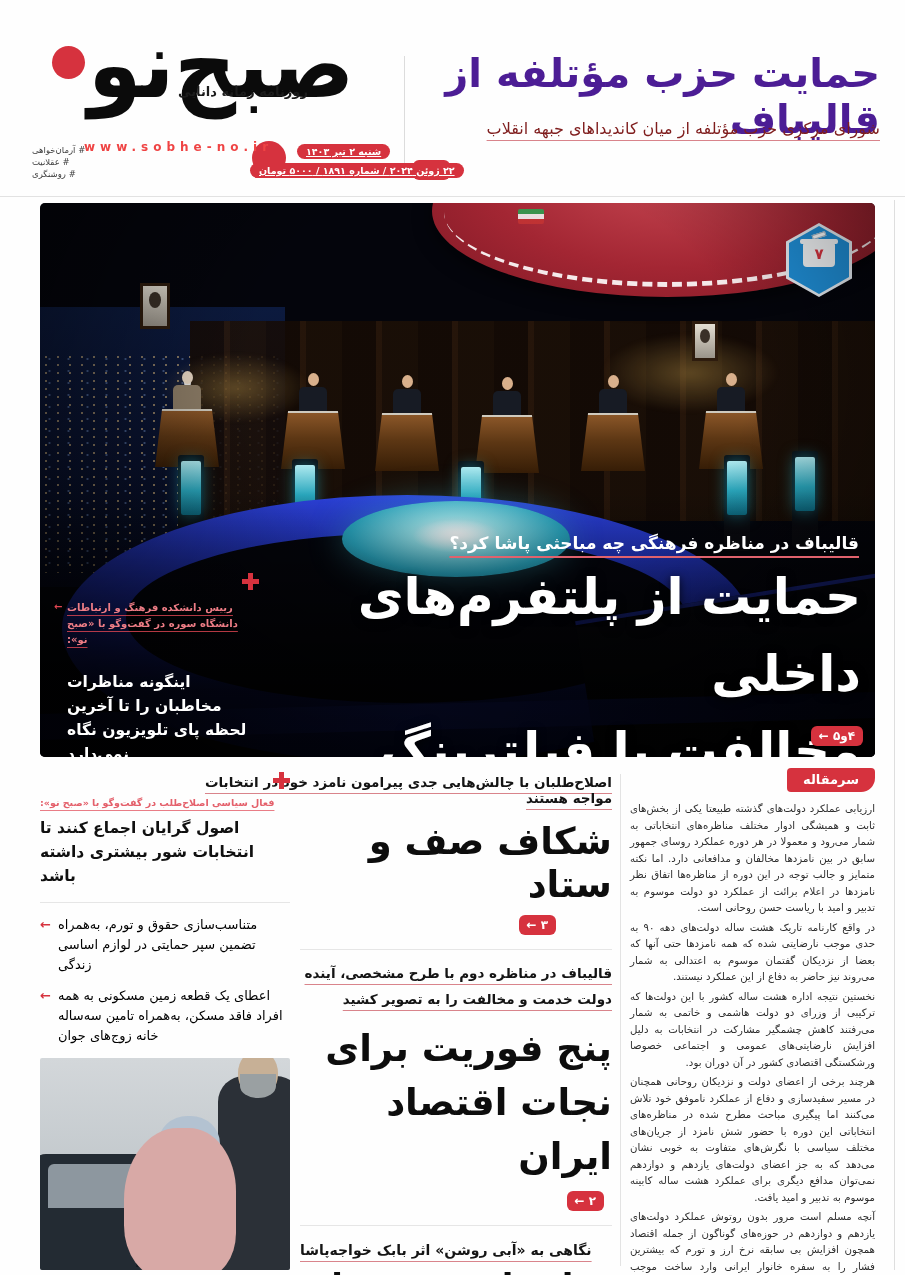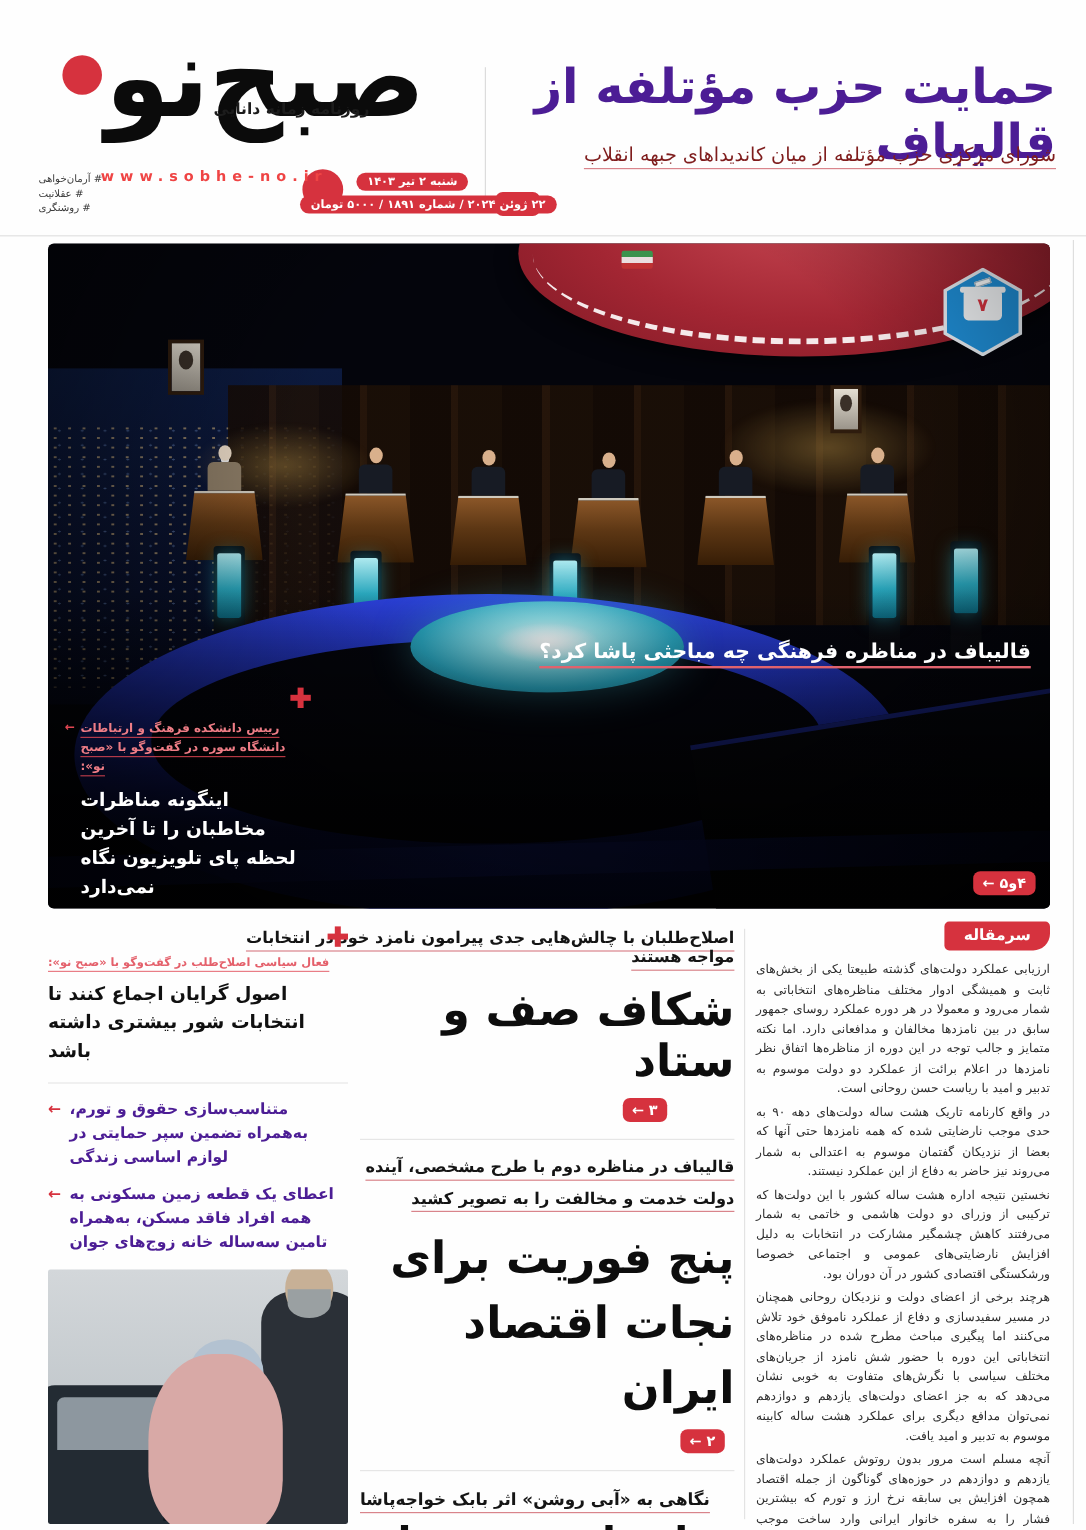--- a/index.html
+++ b/index.html
@@ -26,21 +26,21 @@
   .logo-dot { border-radius:50%; background:#d6323e; }
   .dot1 { left:52px; top:46px; width:33px; height:33px; }
   .dot2 { left:252px; top:141px; width:34px; height:34px; }
   .logo-tag { left:178px; top:84px; font-size:13px; font-weight:700; color:#1c1c1c; z-index:3; }
   .logo-url { left:84px; top:140px; font-size:12px; font-weight:700; color:#ef4444;
     letter-spacing:5px; direction:ltr; z-index:3; }
   .hashtags { left:32px; top:144px; font-size:8.5px; color:#3c3c3c; line-height:12px;
     text-align:left; direction:rtl; }
 
   .pill { background:#d6323e; color:#fff; font-weight:700; border-radius:9px;
-    padding:2px 9px; font-size:9.5px; white-space:nowrap; text-align:left; }
+    padding:2px 9px; font-size:9.5px; white-space:nowrap; text-align:left;text-decoration:underline; }
   .date1 { left:297px; top:144px; }
   .date2 { left:250px; top:163px; }
 
   .m-hr { top:196px; left:0; width:905px; height:1px; background:#e2e2e2; }
 
   
   .pbadge { display:inline-flex; direction:rtl; align-items:center; gap:4px;
     background:#d6323e; color:#fff; border-radius:6px; padding:2px 8px;
     font-size:12px; font-weight:900; line-height:16px; }
   .pbadge .arr { font-size:12px; }
@@ -121,21 +121,21 @@
   .ph-left { left:14px; top:370px; width:205px; direction:rtl; text-align:left; }
   .plus { position:relative; width:17px; height:17px; display:block; }
   .plus::before, .plus::after { content:""; position:absolute; background:#d6323e; }
   .plus::before { left:6px; top:0; width:5px; height:17px; }
   .plus::after { left:0; top:6px; width:17px; height:5px; }
   .note { position:relative; padding-left:13px; margin-top:10px; }
   .note .n-arr { position:absolute; left:0; top:1px; color:#e04652; font-size:10px; font-weight:900; }
   .note .n-cap { color:#ee7d86; font-size:10px; font-weight:700; line-height:16px;
     text-decoration:underline; text-decoration-color:rgba(224,70,82,.8);
     text-decoration-thickness:1px; text-underline-offset:4px; }
-  .note .n-txt { color:#fff; font-size:15.5px; font-weight:900; line-height:24px; margin-top:7px; }
+  .note .n-txt { color:#fff; font-size:15.5px; font-weight:900; line-height:24px; margin-top:22px; }
   .ph-pages { right:12px; top:522px; }
 
   
   .cols { left:40px; top:768px; width:835px; height:505px; }
   .vdiv { left:580px; top:6px; width:1px; height:492px; background:#e3e3e3; }
 
   .ed { left:590px; top:0; width:245px; }
   .ed-badge-row { text-align:right; }
   .ed-badge { display:inline-block; background:#d6323e; color:#fff; font-size:13px;
     font-weight:700; border-radius:4px 4px 14px 4px; padding:4px 16px 5px; }
@@ -164,22 +164,22 @@
 
   .lcol { left:0; top:4px; width:250px; direction:rtl; text-align:left; }
   .l-cap { margin-top:8px; color:#e4606b; font-size:9.5px; font-weight:700;
     text-decoration:underline; text-decoration-color:rgba(224,70,82,.7);
     text-decoration-thickness:1px; text-underline-offset:4px; }
   .l-stmt { margin-top:8px; font-size:15.5px; font-weight:900; color:#101010; line-height:24px; }
   .l-hr { border:0; border-top:1px solid #e6e6e6; margin:14px 0 12px; }
   .bullet { display:flex; flex-direction:row; gap:7px; align-items:flex-start;
     direction:ltr; margin-bottom:11px; }
   .bullet .b-arr { color:#d6323e; font-weight:900; font-size:13px; line-height:20px; }
-  .bullet .b-txt { direction:rtl; text-align:left; font-size:13px; font-weight:700;
-    color:#4c1d95; line-height:20px; }
+  .bullet .b-txt { direction:rtl; text-align:left; font-size:13px; font-weight:400;
+    color:#000000; line-height:20px; }
 
   
   .film-photo { left:0; top:290px; width:250px; height:212px; overflow:hidden; border-radius:2px;
     background:linear-gradient(180deg,#d3d7da 0%,#c2c8cc 55%,#aab1b6 100%); }
   .fp { position:absolute; }
   .fp-car { left:-8px; top:96px; width:160px; height:120px; background:#232b33; border-radius:14px 10px 0 0; }
   .fp-win { left:8px; top:106px; width:96px; height:44px; background:#8d979f; border-radius:6px 4px 0 0; }
   .fp-door { left:104px; top:98px; width:10px; height:112px; background:#12181e; transform:rotate(8deg); }
   .fp-woman { left:84px; top:70px; width:112px; height:150px; background:#d8a9a6; border-radius:48% 42% 30% 35%; }
   .fp-scarf { left:118px; top:58px; width:62px; height:58px; background:#b3c2d1; border-radius:50% 50% 40% 55%; }
@@ -293,20 +293,24 @@
 
     <div class="lyr desk-ring"></div>
     <div class="lyr desk-hole"></div>
     <div class="lyr disc"></div>
     <div class="lyr disc-logo"></div>
     <div class="lyr console"></div>
     <div class="lyr bluestreak"></div>
     <div class="lyr vignette"></div>
 
     <div class="lyr ph-kicker"><span>قالیباف در مناظره فرهنگی چه مباحثی پاشا کرد؟</span></div>
+    <div class="lyr ph-head">
+      <div>حمایت از پلتفرم‌های داخلی</div>
+      <div>مخالفت با فیلترینگ</div>
+    </div>
 
     <div class="lyr ph-left">
       <span class="plus"></span>
       <div class="note">
         <span class="n-arr">←</span>
         <div class="n-cap">رییس دانشکده فرهنگ و ارتباطات دانشگاه سوره در گفت‌وگو با «صبح نو»:</div>
         <div class="n-txt">اینگونه مناظرات مخاطبان را تا آخرین لحظه پای تلویزیون نگاه نمی‌دارد</div>
       </div>
 
     </div>

